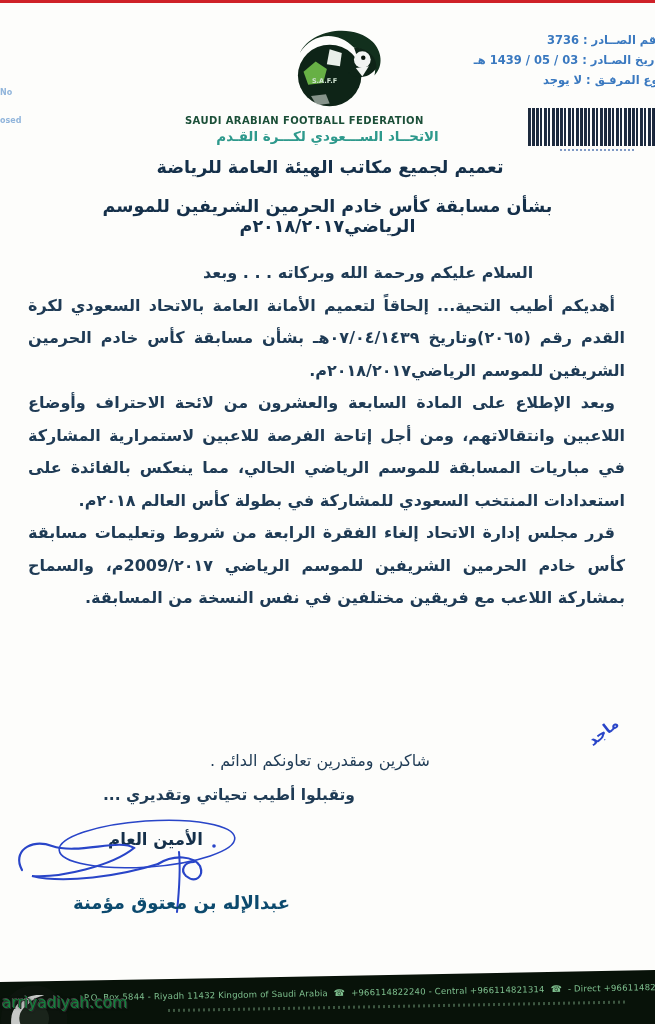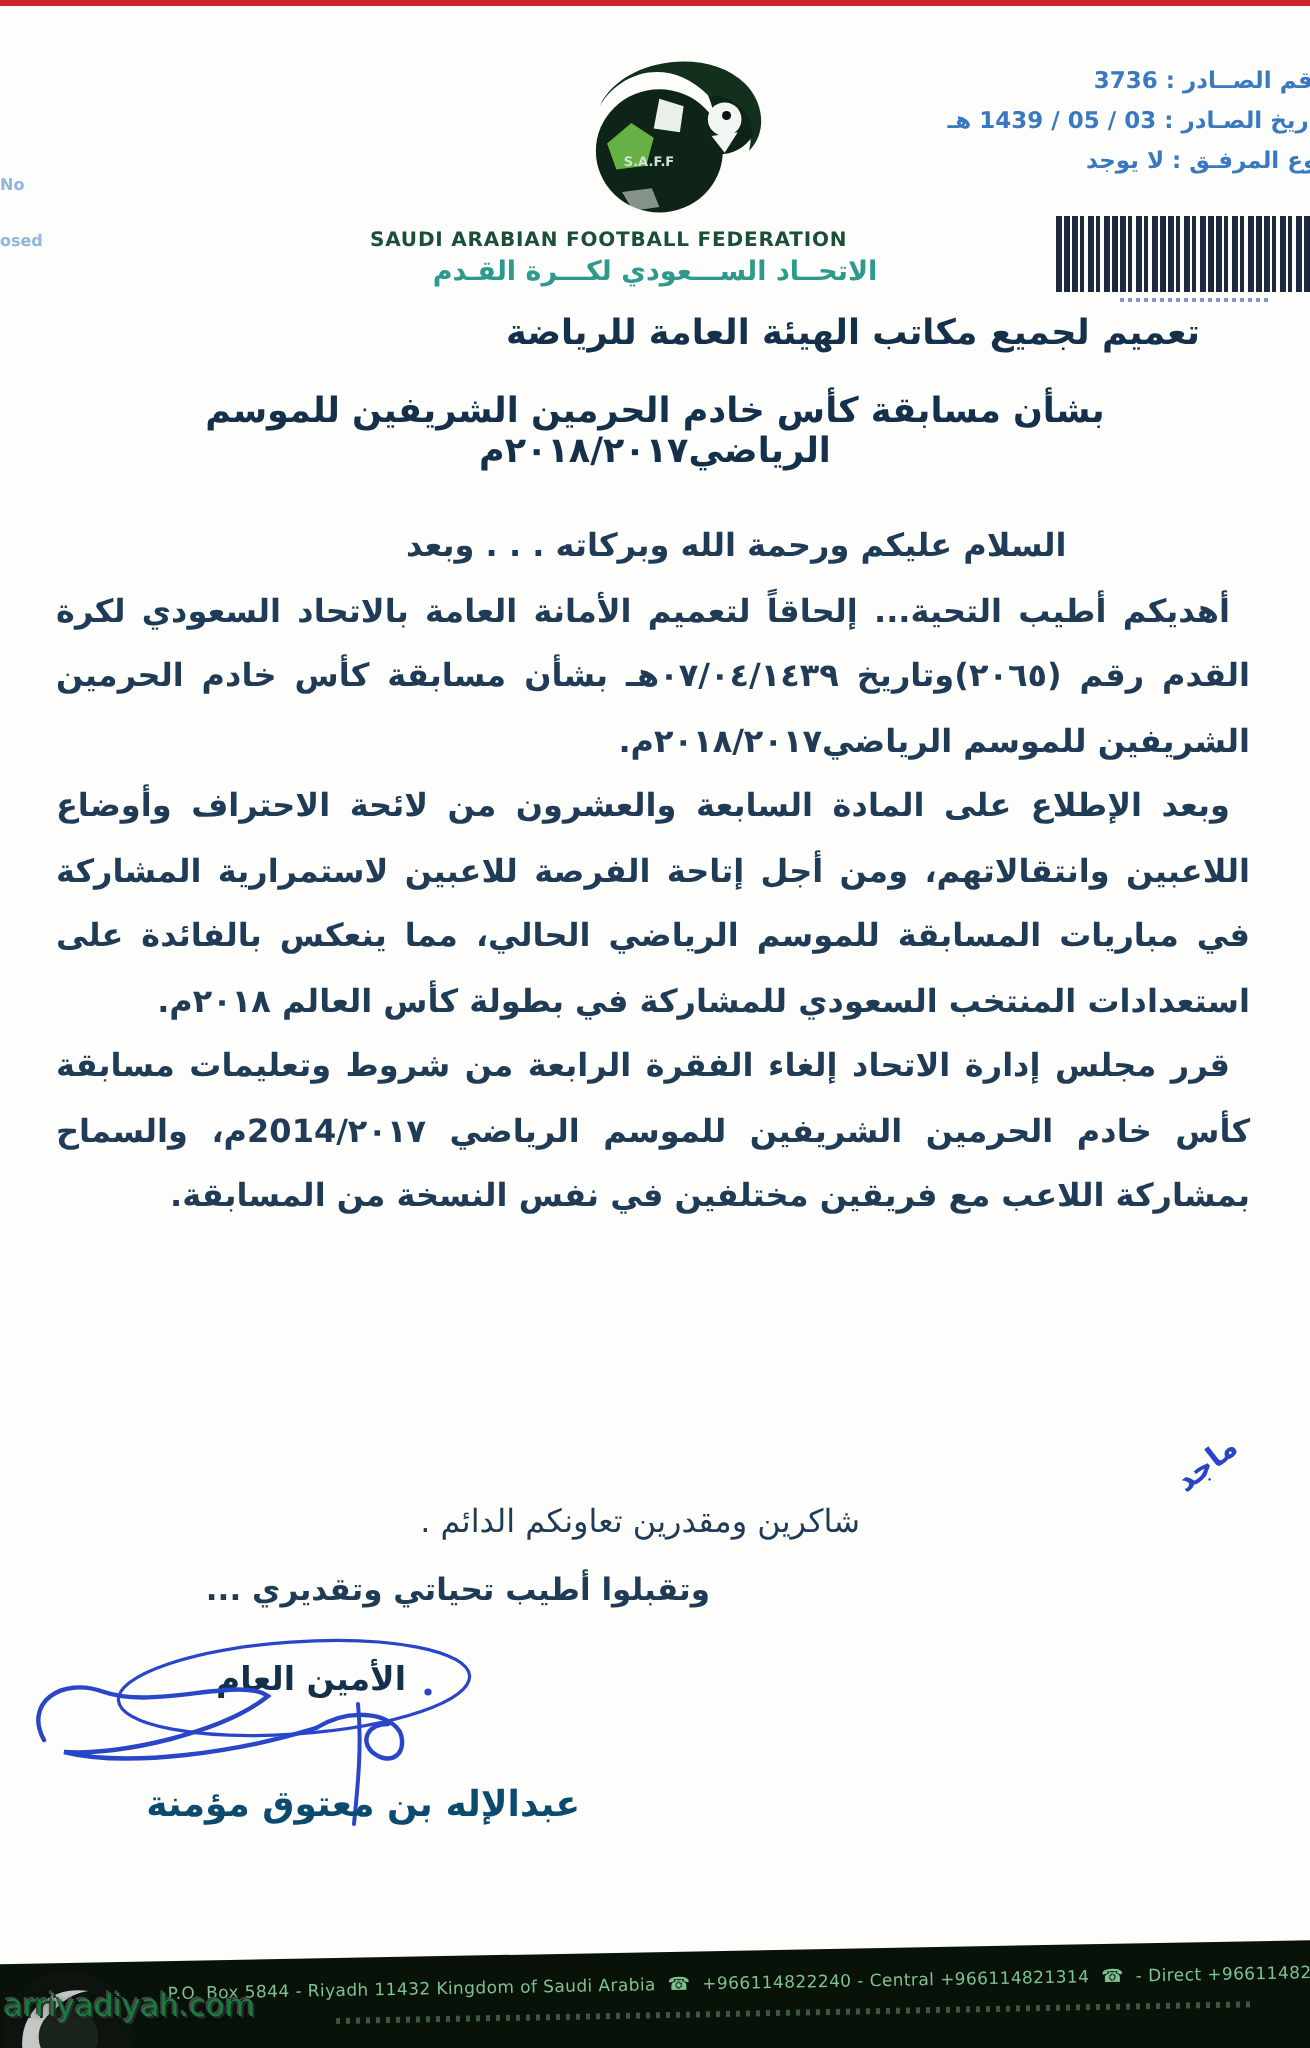--- a/index.html
+++ b/index.html
@@ -24,21 +24,21 @@
   .meta .val{padding-left:2px;}
   
   .barcode{top:108px;left:528px;width:132px;height:38px;background-color:#f6f8fa;
     background:
       repeating-linear-gradient(90deg,#1d2a3d 0 2px,rgba(0,0,0,0) 2px 4px),
       repeating-linear-gradient(90deg,#223049 0 3px,rgba(0,0,0,0) 3px 8px),
       repeating-linear-gradient(90deg,#16233a 0 1px,rgba(255,255,255,.7) 1px 6px);}
   .barcode-caption{top:149px;left:560px;width:74px;height:0;
     border-top:2px dotted #4a6fae;opacity:.7;}
   
-  .title1{top:157px;left:60px;width:540px;text-align:right;color:#15304a;
+  .title1{top:157px;left:60px;width:540px;text-align:center;color:#15304a;
     font-size:17.5px;font-weight:bold;direction:rtl;}
   .title2{top:196px;left:25px;width:605px;text-align:center;color:#15304a;
     font-size:17.5px;font-weight:bold;direction:rtl;}
   
   .body-text{top:257px;left:28px;width:597px;direction:rtl;color:#1f3b55;
     font-size:16px;font-weight:bold;line-height:32.5px;text-align:justify;}
   .body-text p{margin:0;text-indent:10px;}
   .body-text .salutation{text-align:right;text-indent:0;padding-left:175px;
     text-align:left;direction:rtl;}
   .line-thanks{top:751px;right:225px;color:#1f3b55;font-size:16px;font-weight:normal;direction:rtl;white-space:nowrap;}
@@ -104,21 +104,21 @@
 <div class="abs barcode"></div>
 <div class="abs barcode-caption"></div>
 
 <div class="abs title1">تعميم لجميع مكاتب الهيئة العامة للرياضة</div>
 <div class="abs title2">بشأن مسابقة كأس خادم الحرمين الشريفين للموسم الرياضي٢٠١٨/٢٠١٧م</div>
 
 <div class="abs body-text">
   <p class="salutation">السلام عليكم ورحمة الله وبركاته . . . وبعد</p>
   <p>أهديكم أطيب التحية... إلحاقاً لتعميم الأمانة العامة بالاتحاد السعودي لكرة القدم رقم (٢٠٦٥)وتاريخ ٠٧/٠٤/١٤٣٩هـ بشأن مسابقة كأس خادم الحرمين الشريفين للموسم الرياضي٢٠١٨/٢٠١٧م.</p>
   <p>وبعد الإطلاع على المادة السابعة والعشرون من لائحة الاحتراف وأوضاع اللاعبين وانتقالاتهم، ومن أجل إتاحة الفرصة للاعبين لاستمرارية المشاركة في مباريات المسابقة للموسم الرياضي الحالي، مما ينعكس بالفائدة على استعدادات المنتخب السعودي للمشاركة في بطولة كأس العالم ٢٠١٨م.</p>
-  <p>قرر مجلس إدارة الاتحاد إلغاء الفقرة الرابعة من شروط وتعليمات مسابقة كأس خادم الحرمين الشريفين للموسم الرياضي 2014/٢٠١٧م، والسماح بمشاركة اللاعب مع فريقين مختلفين في نفس النسخة من المسابقة.</p>
+  <p>قرر مجلس إدارة الاتحاد إلغاء الفقرة الرابعة من شروط وتعليمات مسابقة كأس خادم الحرمين الشريفين للموسم الرياضي 2009/٢٠١٧م، والسماح بمشاركة اللاعب مع فريقين مختلفين في نفس النسخة من المسابقة.</p>
 </div>
 
 <div class="abs line-thanks">شاكرين ومقدرين تعاونكم الدائم .</div>
 <div class="abs line-closing">وتقبلوا أطيب تحياتي وتقديري ...</div>
 
 <div class="abs annotation">ماجد</div>
 
 <div class="abs sign-title">الأمين العام</div>
 <svg class="abs ellipse-svg" viewBox="0 0 190 60">
   <ellipse cx="95" cy="28" rx="88" ry="23" transform="rotate(-4 95 28)" fill="none" stroke="#2945c8" stroke-width="1.6"></ellipse>

